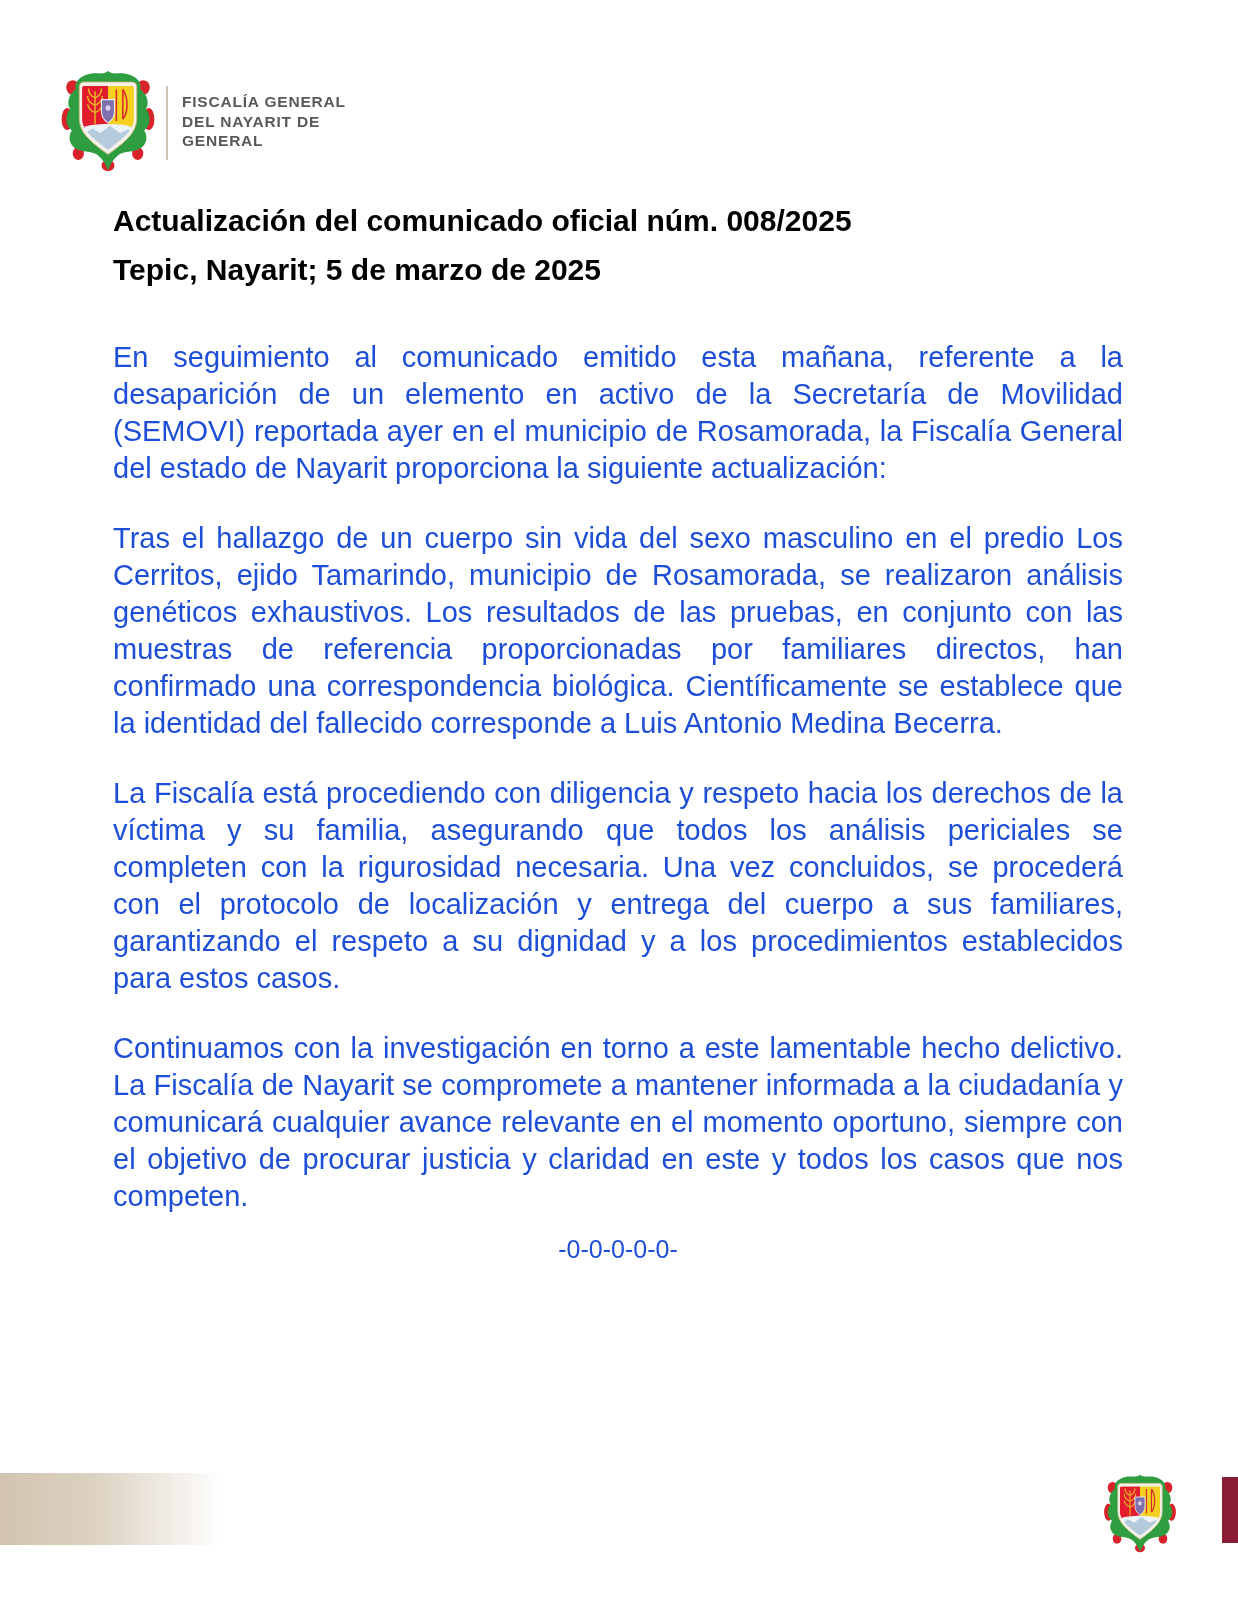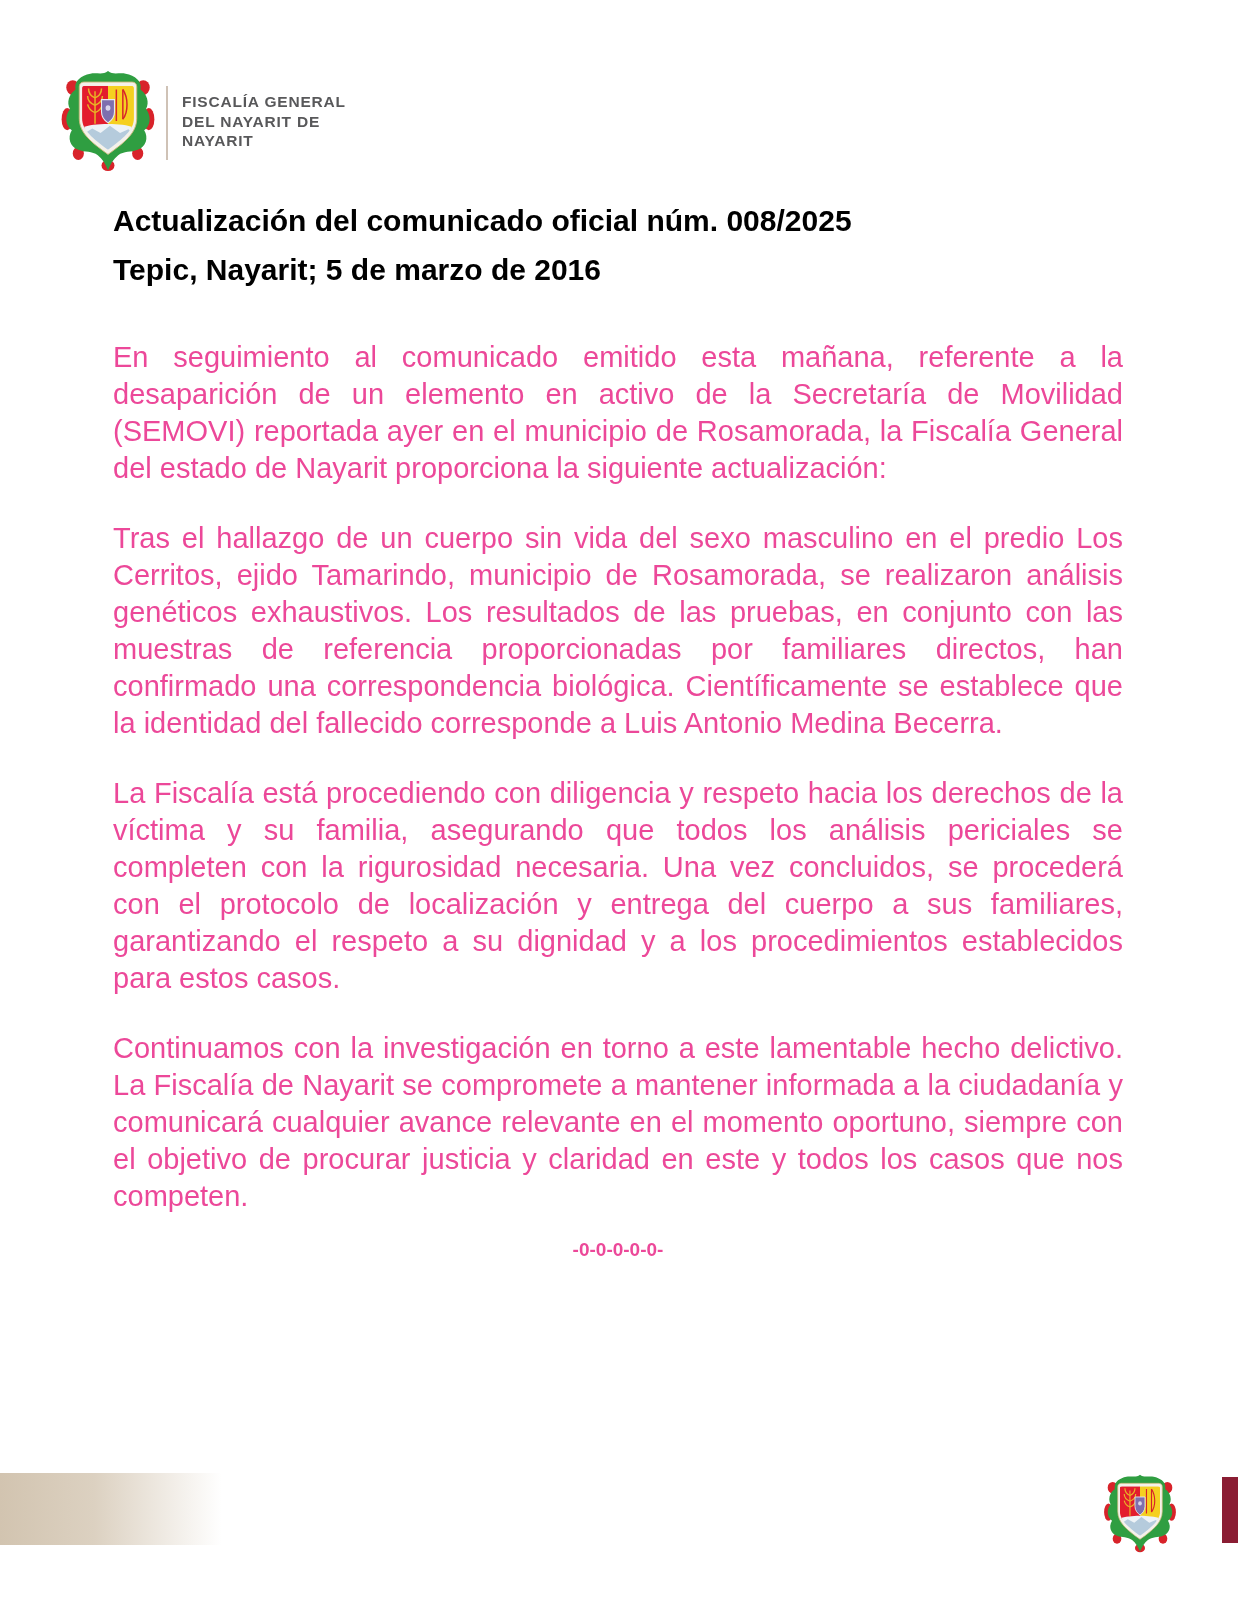--- a/index.html
+++ b/index.html
@@ -25,32 +25,32 @@
     letter-spacing:0.8px;
   }
   .org-name div { white-space:nowrap; }
 
   
   .title-block { position:absolute; top:204px; left:113px; right:115px; text-align:left; color:#000; }
   .title-heading  { font-size:30px; font-weight:bold; line-height:34px; margin:0 0 15px 0; }
   .title-dateline { font-size:30px; font-weight:bold; line-height:34px; margin:0; }
 
   
-  .body-block { position:absolute; top:339px; left:113px; right:115px; color:#ec4899; }
+  .body-block { position:absolute; top:339px; left:113px; right:115px; color:#1d4ed8; }
   .body-block p {
     font-size:29px;
     line-height:37px;
     text-align:justify;
     margin:0 0 33px 0;
   }
   .body-block p.last { margin-bottom:16px; }
   .closing {
     text-align:center;
-    font-weight:bold;
-    font-size:19px;
+    font-weight:normal;
+    font-size:25px;
     line-height:37px;
     margin:8px;
   }
 
   
   .gradient-bar {
     position:absolute; left:0; top:1473px; width:236px; height:72px;
     background:linear-gradient(90deg, #d2c4b0 0%, #dcd1c1 40%, #ffffff 94%);
   }
   .footer-emblem { position:absolute; left:1103px; top:1474px; width:74px; height:79px; }
@@ -107,27 +107,27 @@
 <div class="page">
 
   <div class="letterhead">
     <svg class="emblem-top">
       <use href="#emblem"></use>
     </svg>
     <div class="lh-divider"></div>
     <div class="org-name">
       <div>FISCALÍA GENERAL</div>
       <div>DEL NAYARIT DE</div>
-      <div>NAYARIT</div>
+      <div>GENERAL</div>
     </div>
   </div>
 
   <div class="title-block">
     <h1 class="title-heading">Actualización del comunicado oficial núm. 008/2025</h1>
-    <h2 class="title-dateline">Tepic, Nayarit; 5 de marzo de 2016</h2>
+    <h2 class="title-dateline">Tepic, Nayarit; 5 de marzo de 2025</h2>
   </div>
 
   <div class="body-block">
     <p>En seguimiento al comunicado emitido esta mañana, referente a la desaparición de un elemento en activo de la Secretaría de Movilidad (SEMOVI) reportada ayer en el municipio de Rosamorada, la Fiscalía General del estado de Nayarit proporciona la siguiente actualización:</p>
     <p>Tras el hallazgo de un cuerpo sin vida del sexo masculino en el predio Los Cerritos, ejido Tamarindo, municipio de Rosamorada, se realizaron análisis genéticos exhaustivos. Los resultados de las pruebas, en conjunto con las muestras de referencia proporcionadas por familiares directos, han confirmado una correspondencia biológica. Científicamente se establece que la identidad del fallecido corresponde a Luis Antonio Medina Becerra.</p>
     <p>La Fiscalía está procediendo con diligencia y respeto hacia los derechos de la víctima y su familia, asegurando que todos los análisis periciales se completen con la rigurosidad necesaria. Una vez concluidos, se procederá con el protocolo de localización y entrega del cuerpo a sus familiares, garantizando el respeto a su dignidad y a los procedimientos establecidos para estos casos.</p>
     <p class="last">Continuamos con la investigación en torno a este lamentable hecho delictivo. La Fiscalía de Nayarit se compromete a mantener informada a la ciudadanía y comunicará cualquier avance relevante en el momento oportuno, siempre con el objetivo de procurar justicia y claridad en este y todos los casos que nos competen.</p>
     <div class="closing">-0-0-0-0-0-</div>
   </div>
 

